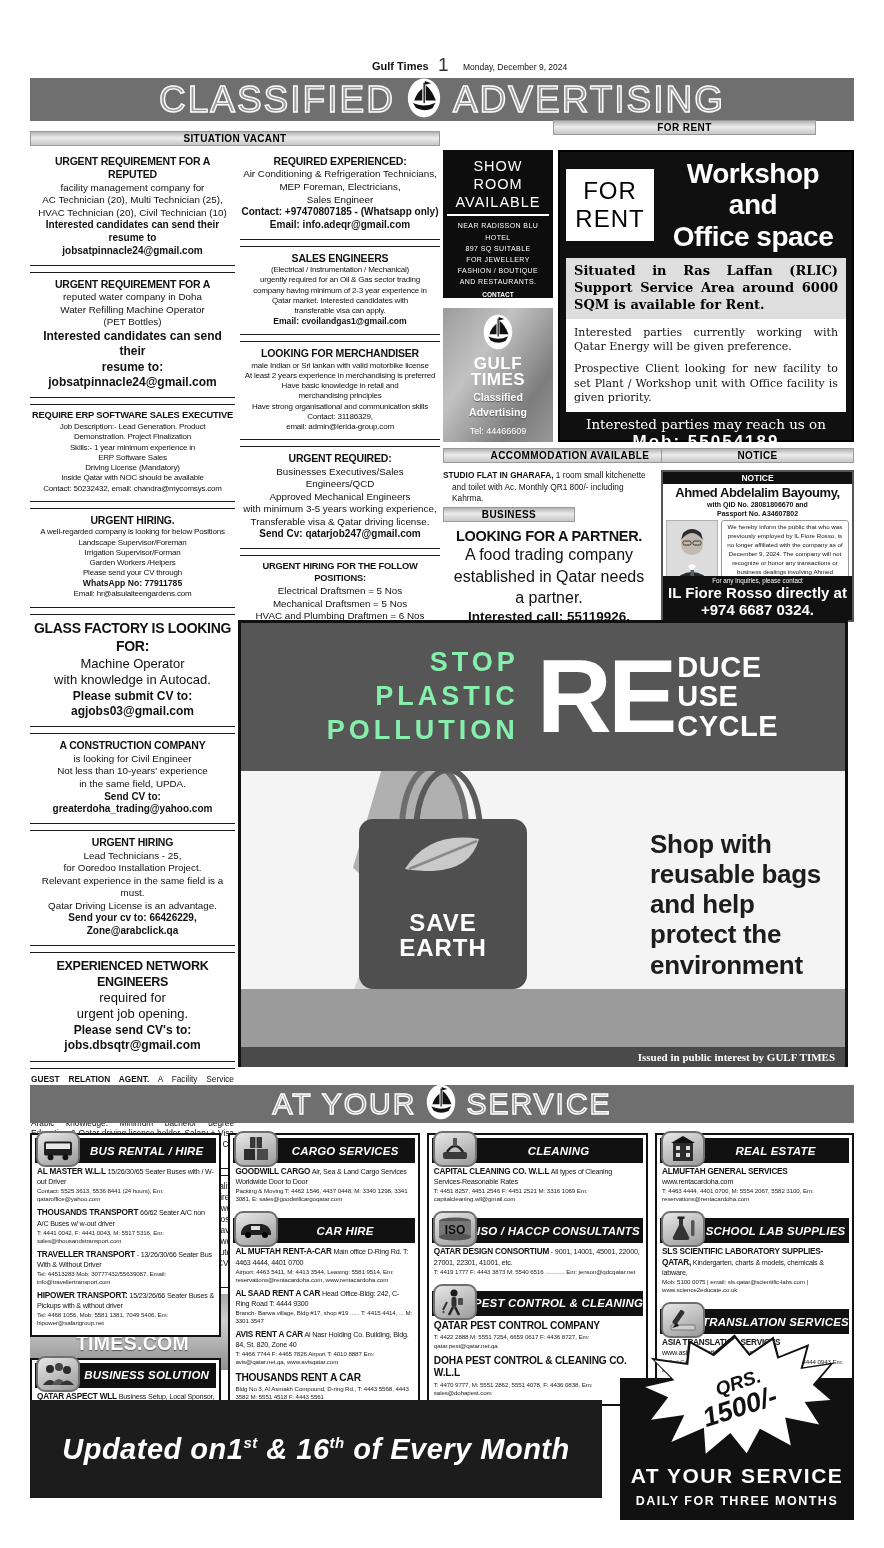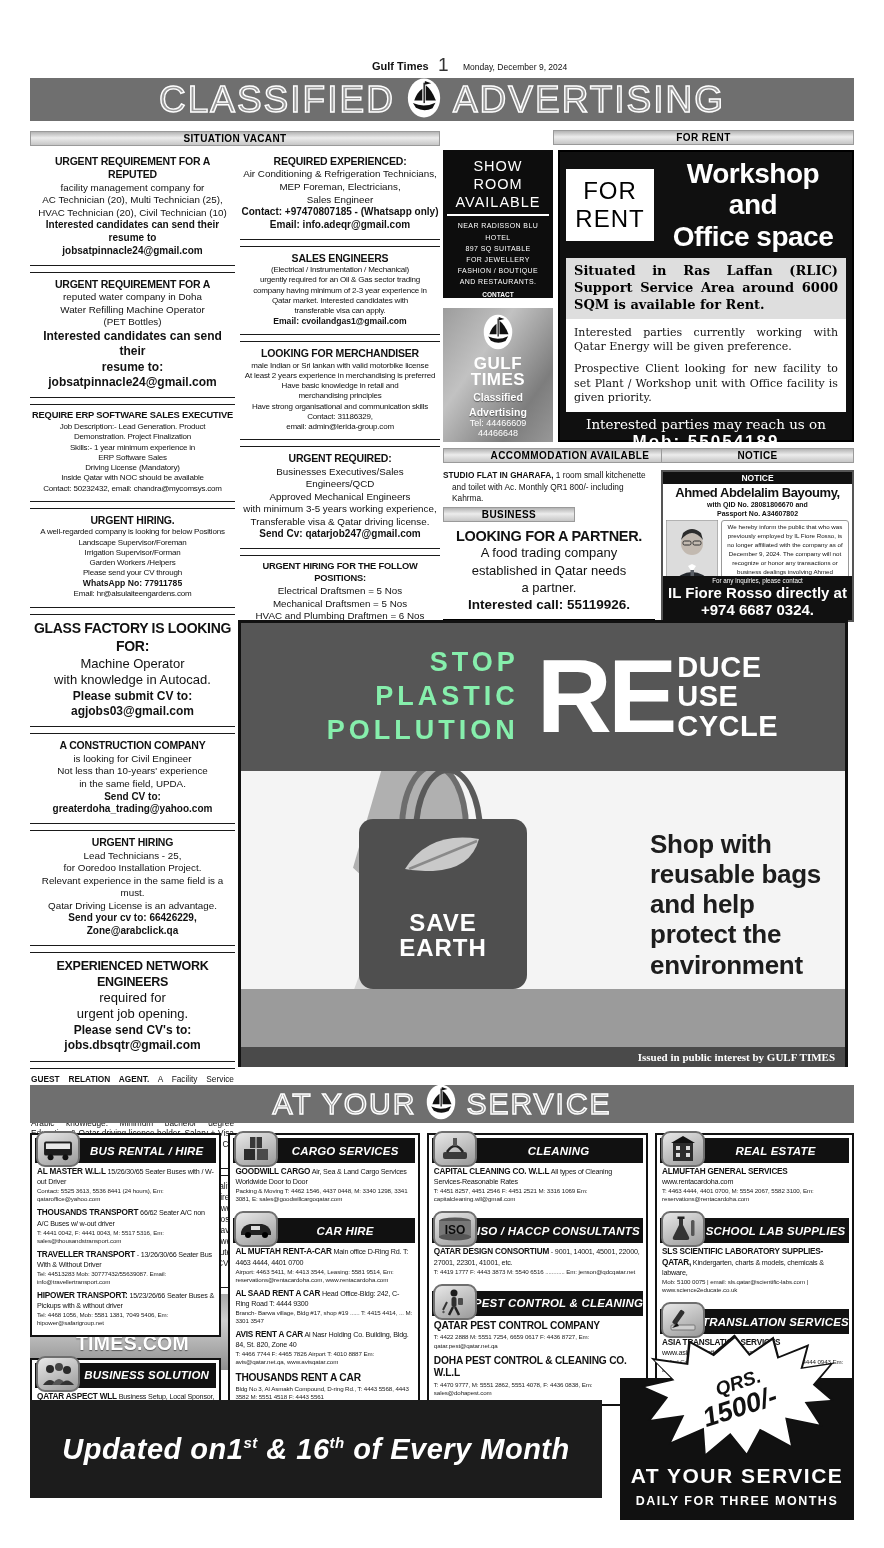--- a/index.html
+++ b/index.html
@@ -65,28 +65,28 @@
   .ws-paras div+div{margin-top:8px;}
   .ws-foot{color:#fff;text-align:center;padding-top:4px;}
   .ws-reach{font-family:"DejaVu Serif",serif;font-size:13.5px;}
   .ws-mob{font-weight:bold;font-size:17px;letter-spacing:2px;}
   .ws-email{font-weight:bold;font-size:13px;}
   
   .gtbox{position:absolute;left:443px;top:308px;width:110px;height:134px;color:#fff;text-align:center;
          background:linear-gradient(125deg,#9c9c9c,#c2c2c2 35%,#7d7d7d 75%,#989898);box-sizing:border-box;padding-top:6px;}
   .gt-name{font-weight:bold;font-size:17px;line-height:.95;letter-spacing:.5px;margin-top:2px;}
   .gt-sub{font-weight:bold;font-size:10.5px;margin-top:3px;text-shadow:0 1px 1px #555;}
-  .gt-tel{font-size:9px;margin-top:0;}
+  .gt-tel{font-size:9px;margin-top:8px;}
   
   .accomad{position:absolute;left:443px;top:470px;width:212px;font-size:8.3px;line-height:1.4;
            text-indent:-9px;padding-left:9px;box-sizing:border-box;}
   .accomad .lead{font-weight:bold;}
   .partner{position:absolute;left:443px;top:528px;width:212px;text-align:center;border-bottom:2px solid #000;padding-bottom:7px;}
   .pt1{font-weight:bold;font-size:14.5px;letter-spacing:-.3px;}
-  .ptn{font-size:13px;line-height:1.35;text-align:center;}
+  .ptn{font-size:16px;line-height:1.35;text-align:center;}
   .pt5{font-weight:bold;font-size:13.5px;}
   
   .noticebox{position:absolute;left:661px;top:470px;width:193px;height:152px;border:2px solid #555;
              box-sizing:border-box;background:#fff;}
   .nt-bar{background:#111;color:#fff;font-weight:bold;font-size:8.5px;text-align:center;padding:1px 0;}
   .nt-name{font-weight:bold;font-size:13px;text-align:center;letter-spacing:-.4px;margin-top:1px;}
   .nt-id{font-size:7px;font-weight:bold;text-align:center;line-height:1.3;}
   .nt-mid{display:flex;gap:3px;padding:2px 3px;}
   .nt-photo{flex:0 0 52px;}
   .nt-body{flex:1;border:1px solid #999;border-radius:3px;font-size:6.2px;line-height:1.45;
@@ -183,21 +183,21 @@
           <path d="M22 9 L22 27 L34 27 Q29 14 22 9 Z" fill="#111"></path>
           <path d="M18 13 L18 27 L8.5 27 Q11.5 17.5 18 13 Z" fill="#111"></path>
           <path d="M7 30 Q20 36 33.5 29.5 L30 36 Q20 41 10.5 35.5 Z" fill="#111"></path>
           <path d="M21 4 L28.5 6.5 L21 8.5 Z" fill="#111"></path>
         </svg>
     </span>
     <span class="outline">ADVERTISING</span>
   </div>
 
   <div class="secbar" style="left:30px;top:131px;width:410px;">SITUATION VACANT</div>
-  <div class="secbar" style="left:553px;top:130px;width:301px;">FOR RENT</div>
+  <div class="secbar" style="left:553px;top:120px;width:263px;">FOR RENT</div>
 
   <div class="colL">
     <div class="rep">
 
         <div class="vad">
           <div>
 
               <div class="ln h"><span class="lead"></span><span>URGENT REQUIREMENT FOR A REPUTED</span></div>
 
               <div class="ln n"><span class="lead"></span><span>facility management company for</span></div>

